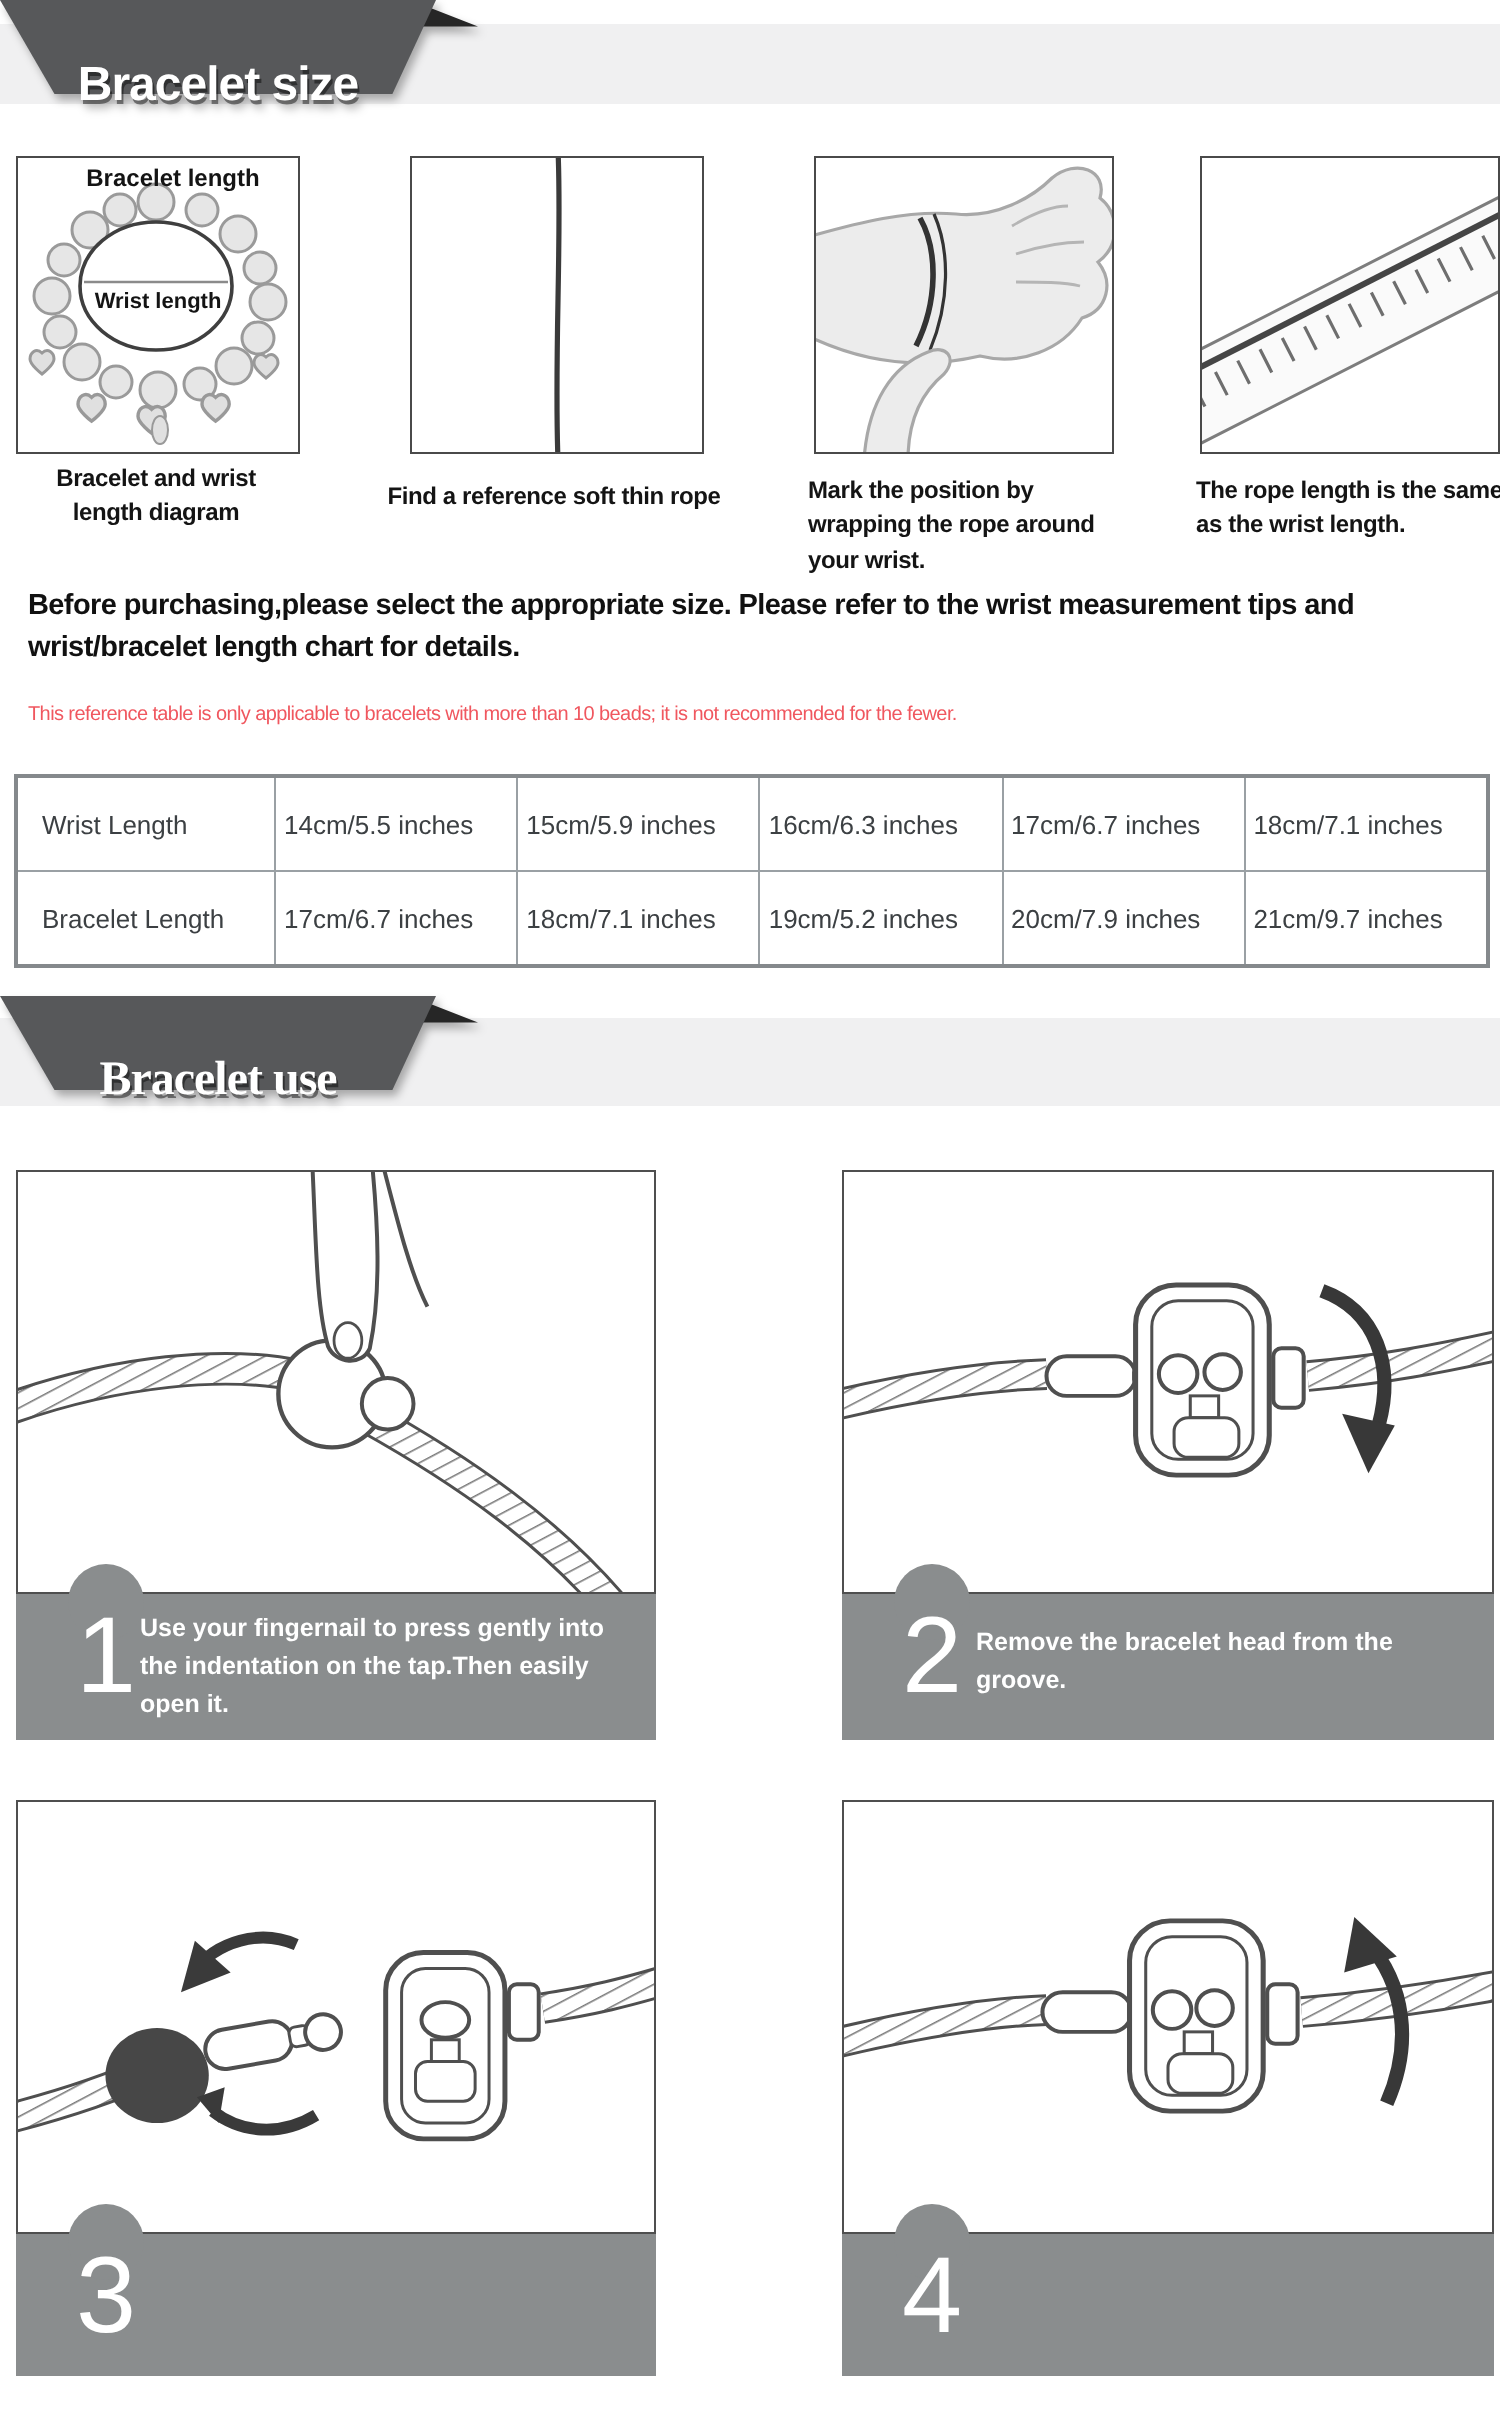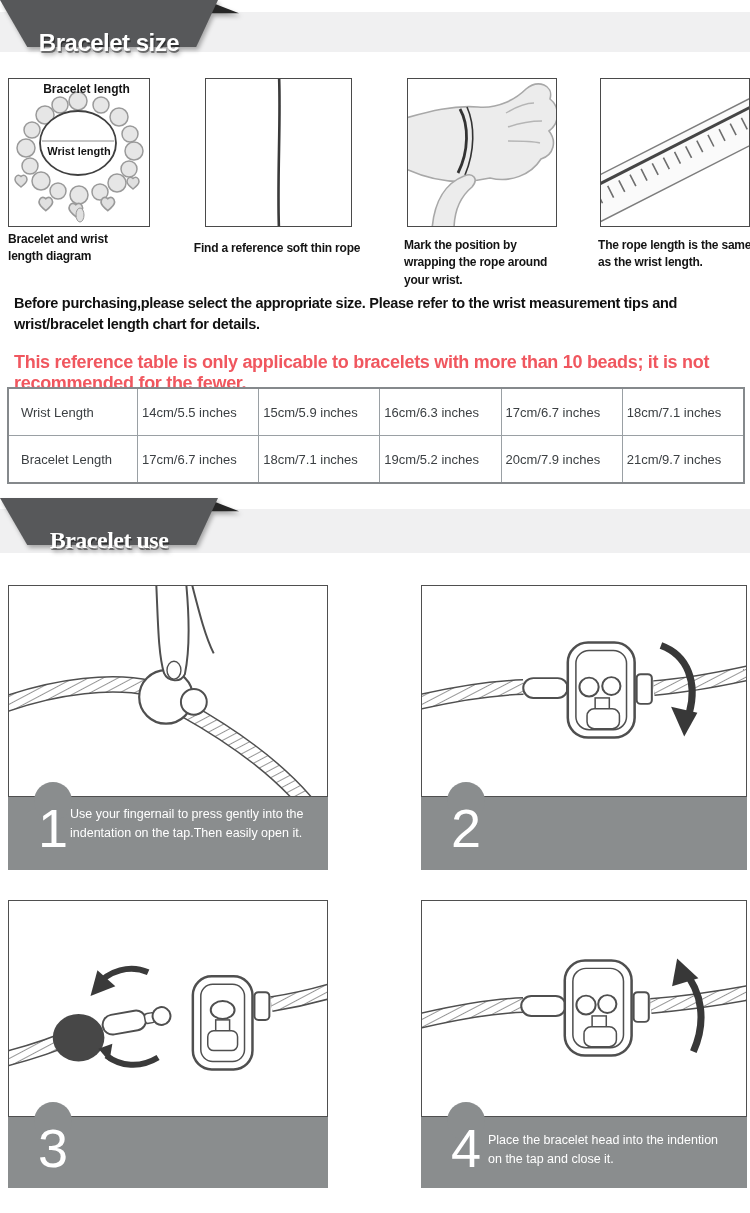--- a/index.html
+++ b/index.html
@@ -21,38 +21,38 @@
     text-shadow:1px 2px 0 rgba(0,0,0,.45);margin-top:19px;}
 
   
   .fig-box{border:1px solid #4a4a4a;background:#fff;overflow:hidden;}
   .fig-caption{font-size:12px;font-weight:bold;letter-spacing:-0.2px;line-height:1.45;color:#141414;}
   .fig-label{position:absolute;font-weight:bold;color:#141414;}
 
   
   .intro{left:14px;top:293px;width:736px;font-size:14.5px;font-weight:bold;
     letter-spacing:-0.3px;line-height:1.42;color:#111;}
-  .warning{left:14px;top:352px;width:736px;font-size:18px;font-weight:bold;
+  .warning{left:14px;top:352px;width:736px;font-size:10px;font-weight:normal;
     letter-spacing:-0.3px;color:#f0575f;}
 
   
   table.size{position:absolute;left:7px;top:387px;width:738px;border-collapse:collapse;
     border:2px solid #85898c;background:#fff;}
   table.size td{border:1px solid #9aa0a4;height:46px;font-size:13px;color:#3c4043;
     padding:0 4px;}
   table.size td.lbl{text-align:left;padding-left:12px;width:112px;}
 
   
   .panel{background:#fff;}
   .panel .art{border:1px solid #4f4f4f;background:#fff;overflow:hidden;position:relative;}
   .cap-bar{position:relative;background:#8a8d8e;}
   .bump{position:absolute;width:38px;height:38px;border-radius:50%;background:#8a8d8e;top:-15px;left:26px;}
   .step-num{position:absolute;left:22px;top:2px;width:46px;text-align:center;
     color:#ffffff;font-size:54px;font-weight:normal;line-height:1.1;}
-  .step-text{position:absolute;left:62px;top:9px;color:#ffffff;font-size:12.5px;line-height:1.5;}
+  .step-text{position:absolute;left:62px;top:9px;color:#ffffff;font-size:12.5px;line-height:1.5;font-weight:bold;}
   svg{display:block;}
 </style>
 </head>
 <body>
 
 <div class="abs band" style="top:12px"></div>
 <div class="abs banner-wrap" style="top:0">
   <div class="banner-fold"></div>
   <div class="banner-main"></div>
   <div class="banner-title">Bracelet size</div>
@@ -88,21 +88,21 @@
       <path transform="translate(118,98) scale(1.5)" d="M0,3 C0,1 2,-1 4,1 C6,-1 8,1 8,3 C8,5 4,8 4,8 C4,8 0,5 0,3 Z"></path>
       <ellipse cx="71" cy="136" rx="4" ry="7"></ellipse>
     </g>
 
     <ellipse cx="69" cy="64" rx="38" ry="32" fill="#ffffff" stroke="#3f3f3f" stroke-width="1.8"></ellipse>
     <line x1="33" y1="62" x2="105" y2="62" stroke="#8b8b8b" stroke-width="1.2"></line>
   </svg>
   <div class="fig-label" style="left:20px;top:3px;width:115px;text-align:center;font-size:12px;">Bracelet length</div>
   <div class="fig-label" style="left:25px;top:66px;width:90px;text-align:center;font-size:11px;">Wrist length</div>
 </div>
-<div class="abs fig-caption" style="left:8px;top:231px;width:140px;text-align:left;white-space:pre-line;">Bracelet and wrist
+<div class="abs fig-caption" style="left:8px;top:231px;width:140px;text-align:center;white-space:pre-line;">Bracelet and wrist
 length diagram</div>
 
 <div class="abs fig-box" style="left:205px;top:78px;width:145px;height:147px;">
   <svg width="145" height="147" viewBox="0 0 145 147">
     <path d="M73,-4 C75,40 71,100 73,151" fill="none" stroke="#3a3a3a" stroke-width="2.6"></path>
   </svg>
 </div>
 <div class="abs fig-caption" style="left:172px;top:240px;width:210px;text-align:center;white-space:nowrap;">Find a reference soft thin rope</div>
 
 <div class="abs fig-box" style="left:407px;top:78px;width:148px;height:147px;">
@@ -212,20 +212,21 @@
       <rect x="171" y="113" width="14" height="11" fill="#fff" stroke="#4f4f4f" stroke-width="1.5"></rect>
       <rect x="163" y="124" width="32" height="20" rx="7" fill="#fff" stroke="#4f4f4f" stroke-width="1.5"></rect>
       <rect x="212" y="89" width="15" height="30" rx="4" fill="#fff" stroke="#4f4f4f" stroke-width="2"></rect>
       <path d="M236,60 C263,70 272,98 264,128" fill="none" stroke="#383838" stroke-width="7"></path>
       <polygon points="259,152 246,122 272,128" fill="#383838"></polygon>
     </svg>
   </div>
   <div class="cap-bar" style="width:326px;height:73px;">
     <div class="bump"></div>
     <div class="step-num">2</div>
+    <div class="step-text" style="width:225px;left:67px;top:15px;">Remove the bracelet head from the groove.</div>
   </div>
 </div>
 
 <div class="abs panel" style="left:8px;top:900px;width:320px;">
   <div class="art" style="width:318px;height:215px;">
     <svg width="318" height="215" viewBox="0 0 320 217" preserveAspectRatio="none">
       <defs>
         <pattern id="h3" width="7" height="7" patternUnits="userSpaceOnUse" patternTransform="rotate(62)">
           <rect width="7" height="7" fill="#ffffff"></rect>
             <line x1="0" y1="0" x2="0" y2="7" stroke="#7a7a7a" stroke-width="1.6"></line>
@@ -281,15 +282,14 @@
       <rect x="168" y="116" width="14" height="11" fill="#fff" stroke="#4f4f4f" stroke-width="1.5"></rect>
       <rect x="160" y="127" width="32" height="20" rx="7" fill="#fff" stroke="#4f4f4f" stroke-width="1.5"></rect>
       <rect x="209" y="92" width="15" height="30" rx="4" fill="#fff" stroke="#4f4f4f" stroke-width="2"></rect>
       <path d="M268,152 C281,122 277,92 258,70" fill="none" stroke="#383838" stroke-width="7"></path>
       <polygon points="252,58 247,86 273,78" fill="#383838"></polygon>
     </svg>
   </div>
   <div class="cap-bar" style="width:326px;height:71px;">
     <div class="bump"></div>
     <div class="step-num">4</div>
-    <div class="step-text" style="width:232px;left:67px;top:14px;">Place the bracelet head into the indention on the tap and close it.</div>
   </div>
 </div>
 
 </body></html>

